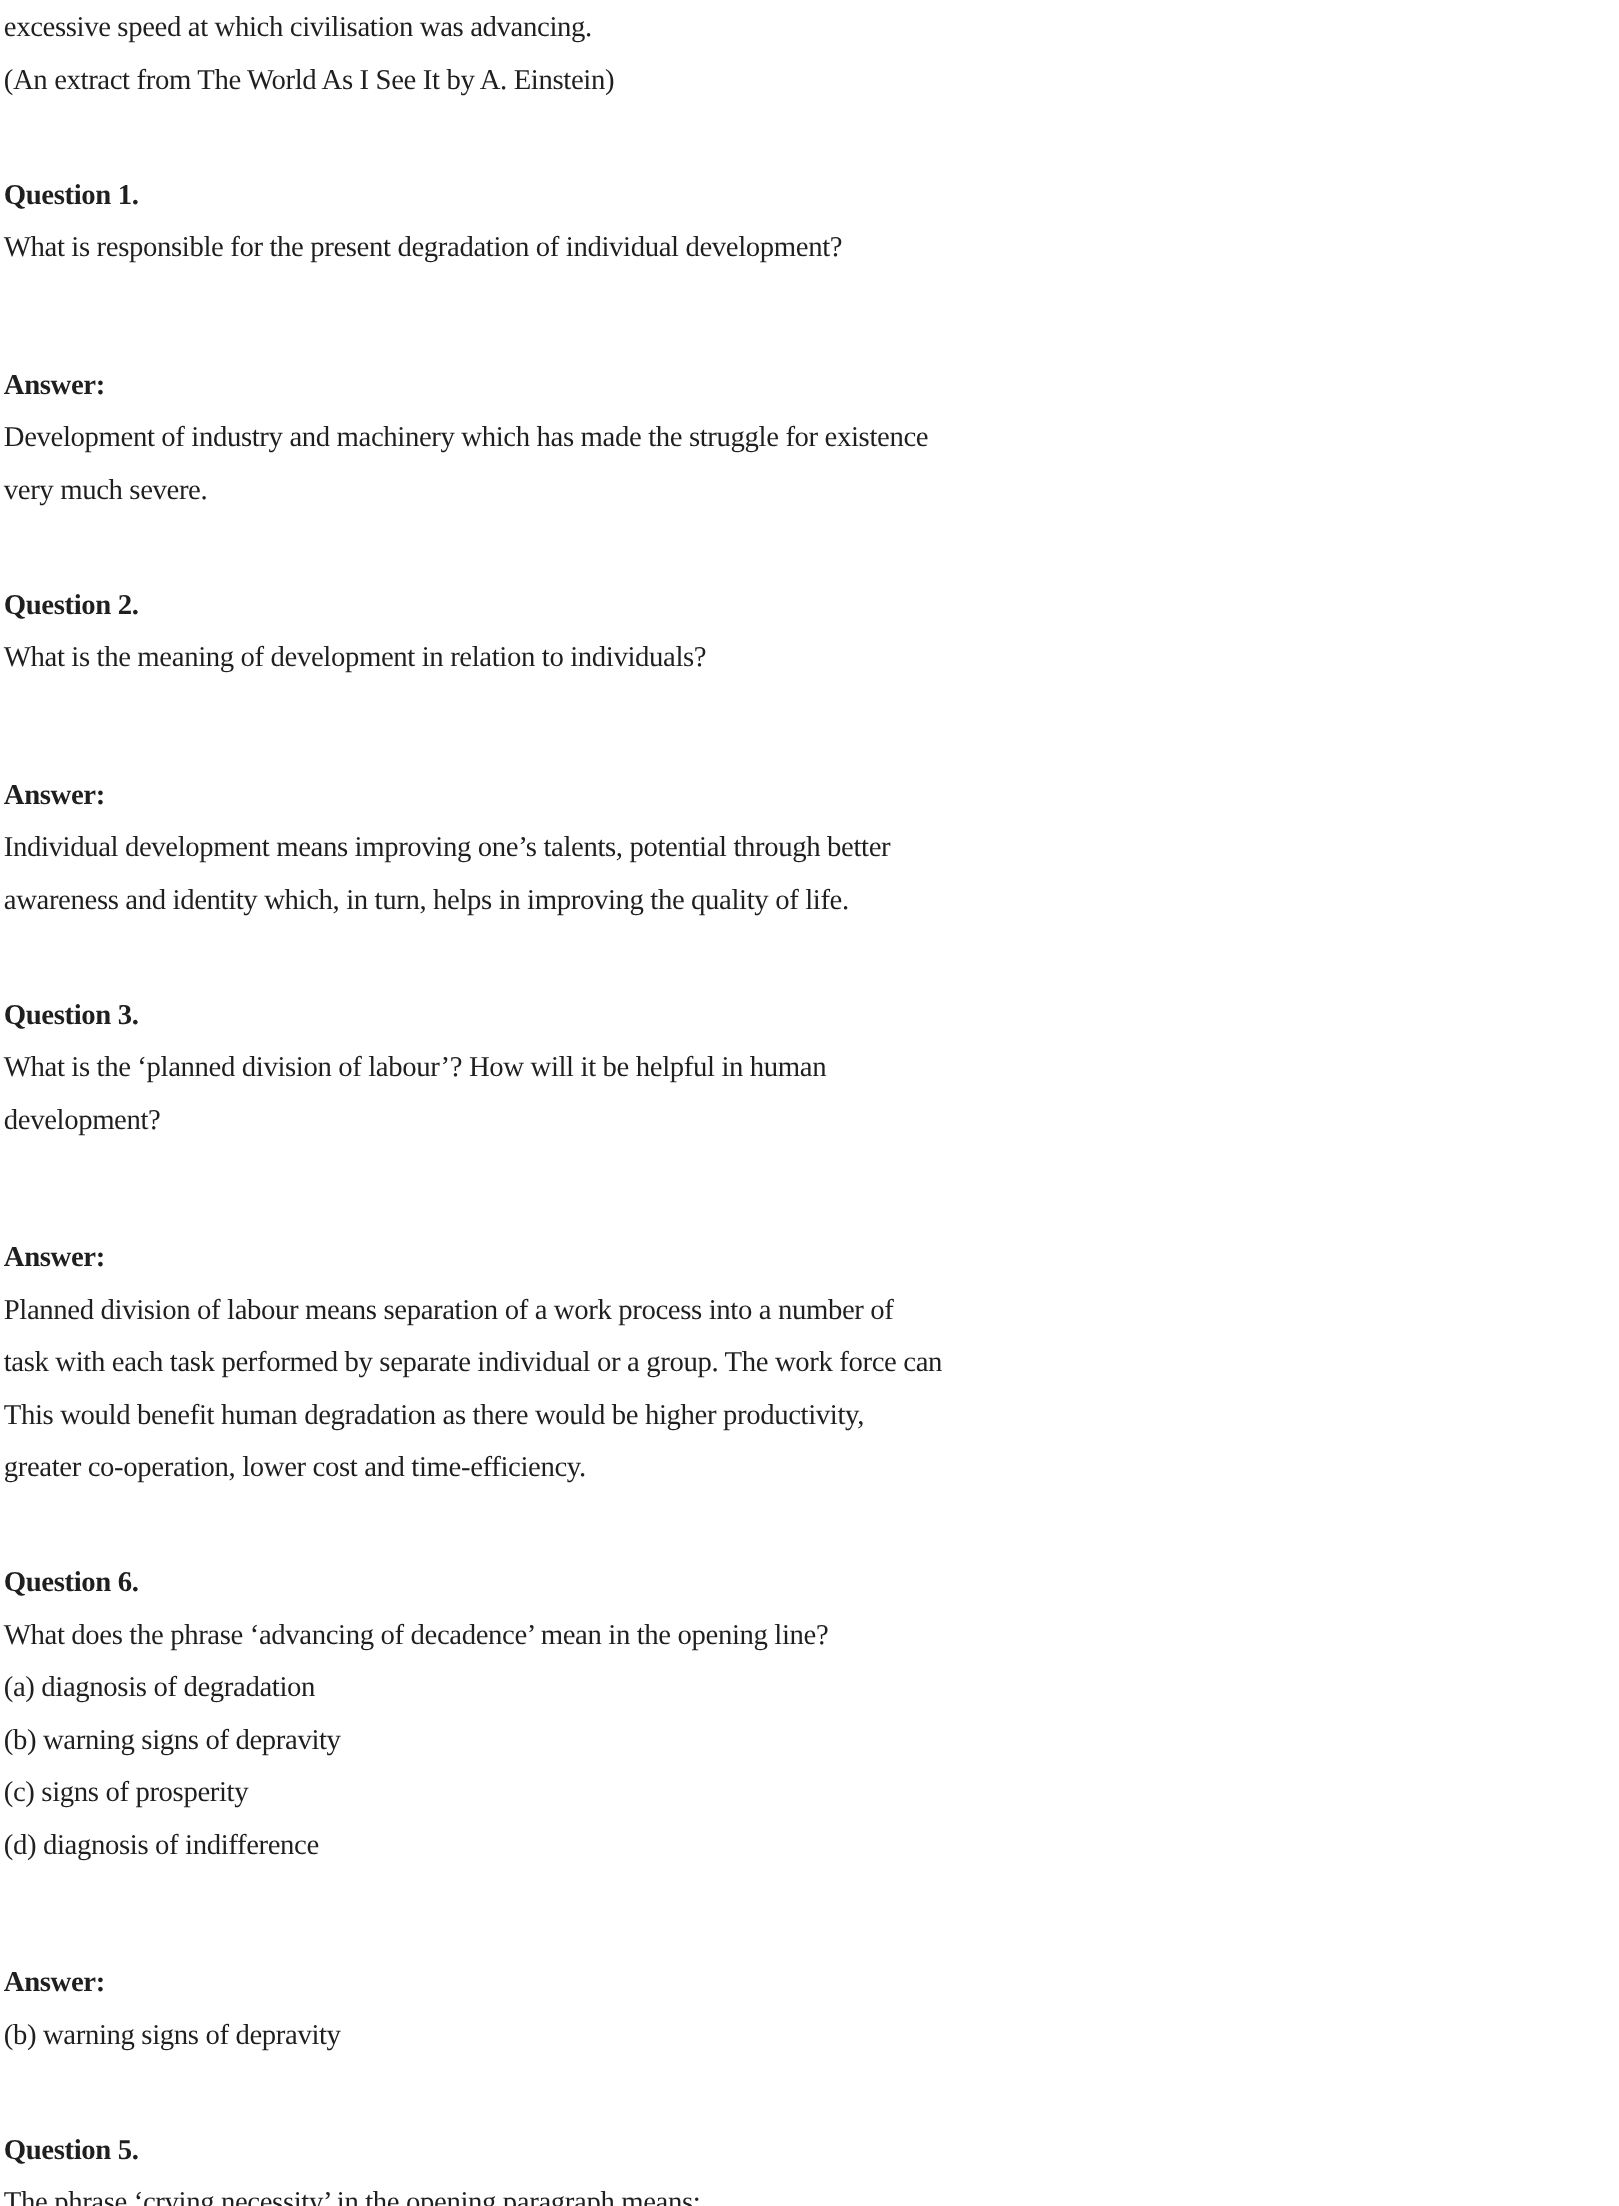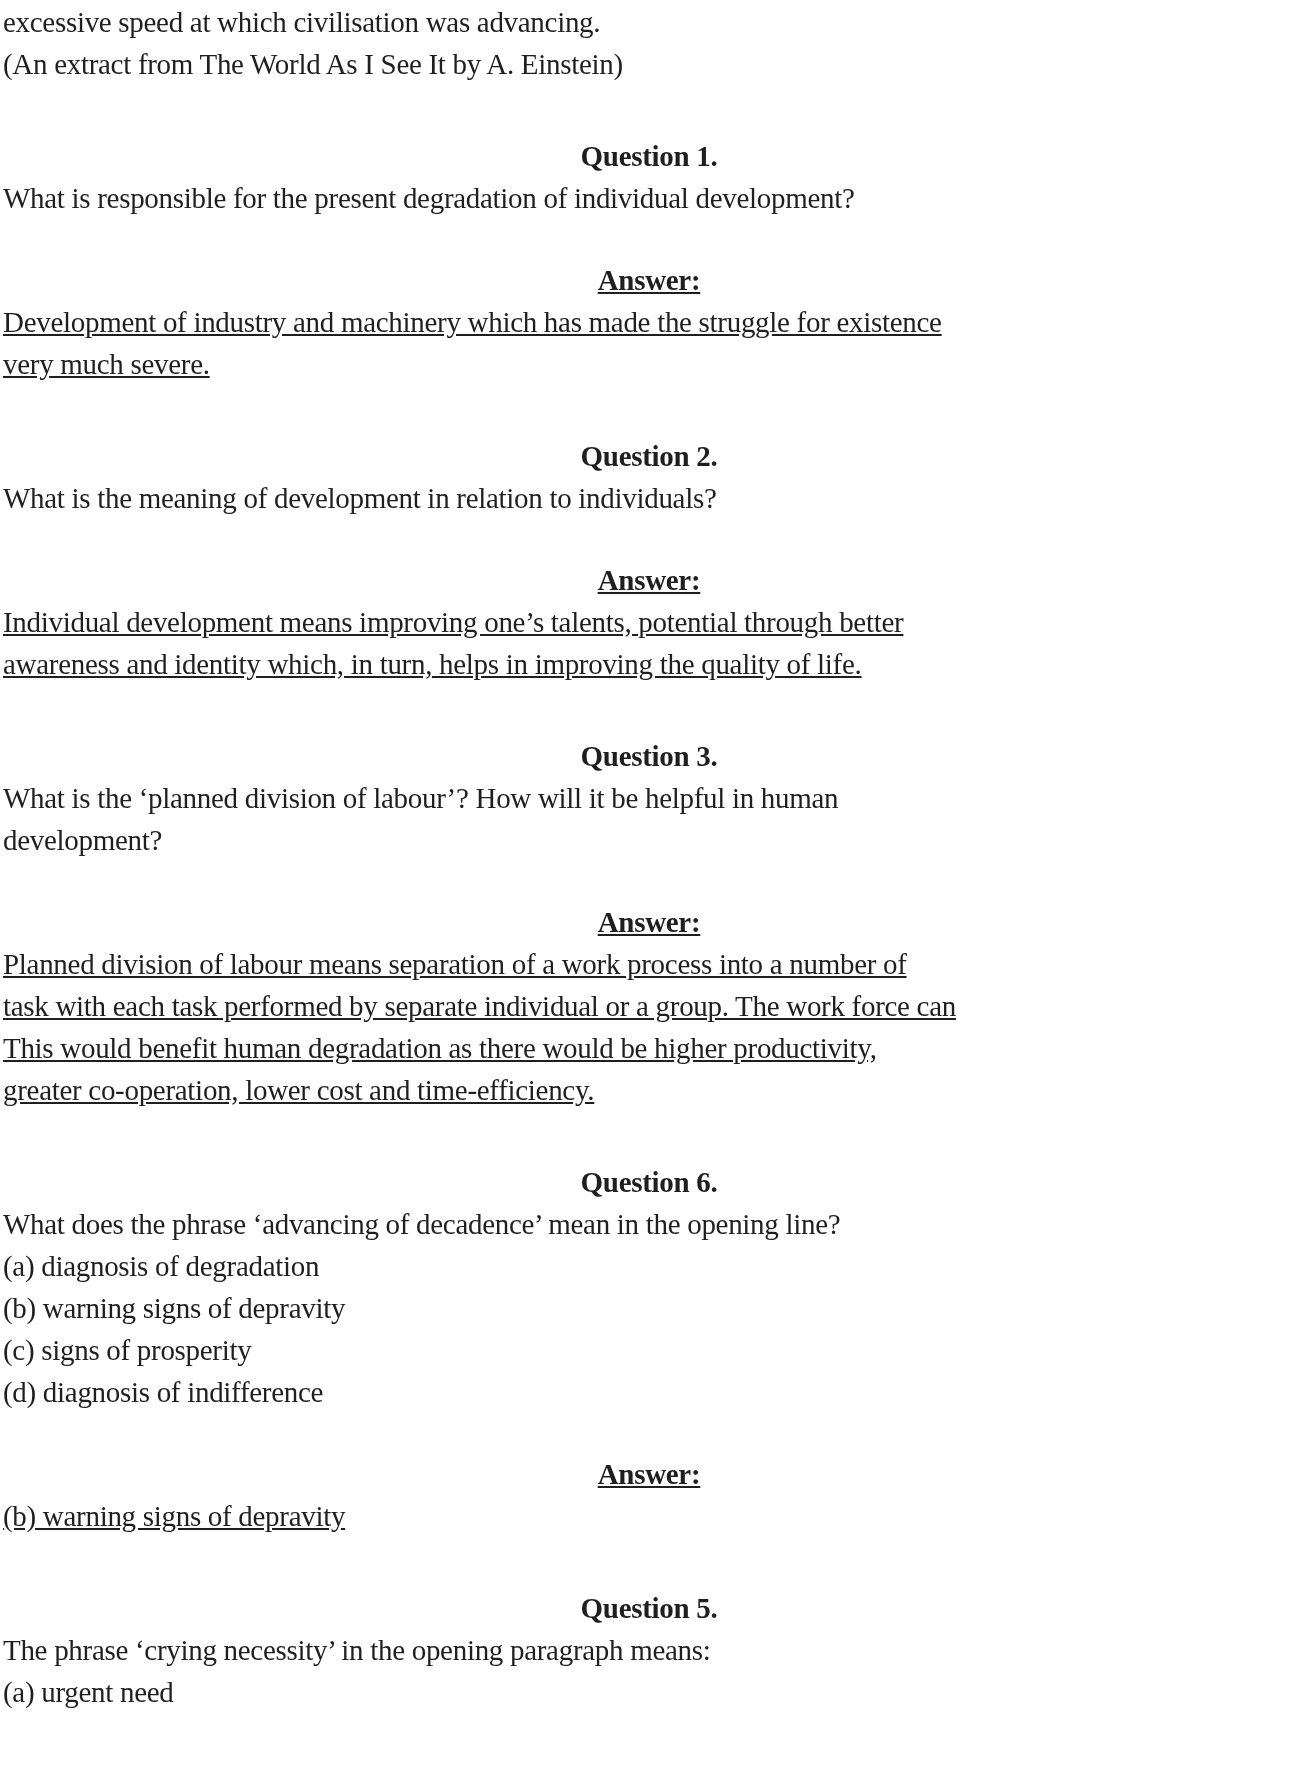--- a/index.html
+++ b/index.html
@@ -12,29 +12,29 @@
     width: 1295px;
     height: 1765px;
     overflow: hidden;
     font-family: "Liberation Serif", "DejaVu Serif", serif;
     color: #1f1f1f;
     padding-left: 3px;
     padding-top: 1px;
   }
   .block { margin: 0; }
   .block.question { margin-top: 50px; }
-  .block.answer  { margin-top: 40px; text-decoration: underline; }
+  .block.answer  { margin-top: 68px; }
   .heading, .line {
     margin: 0;
-    font-size: 29px;
+    font-size: 23px;
     line-height: 42px;
     letter-spacing: -0.3px;
     white-space: nowrap;
   }
-  .heading { font-weight: 700; text-align: center; }
+  .heading { font-weight: 700; }
 </style>
 </head>
 <body>
 
 <main>
 
   <section class="block">
     <p class="line">excessive speed at which civilisation was advancing.</p>
     <p class="line">(An extract from The World As I See It by A. Einstein)</p>
   </section>

